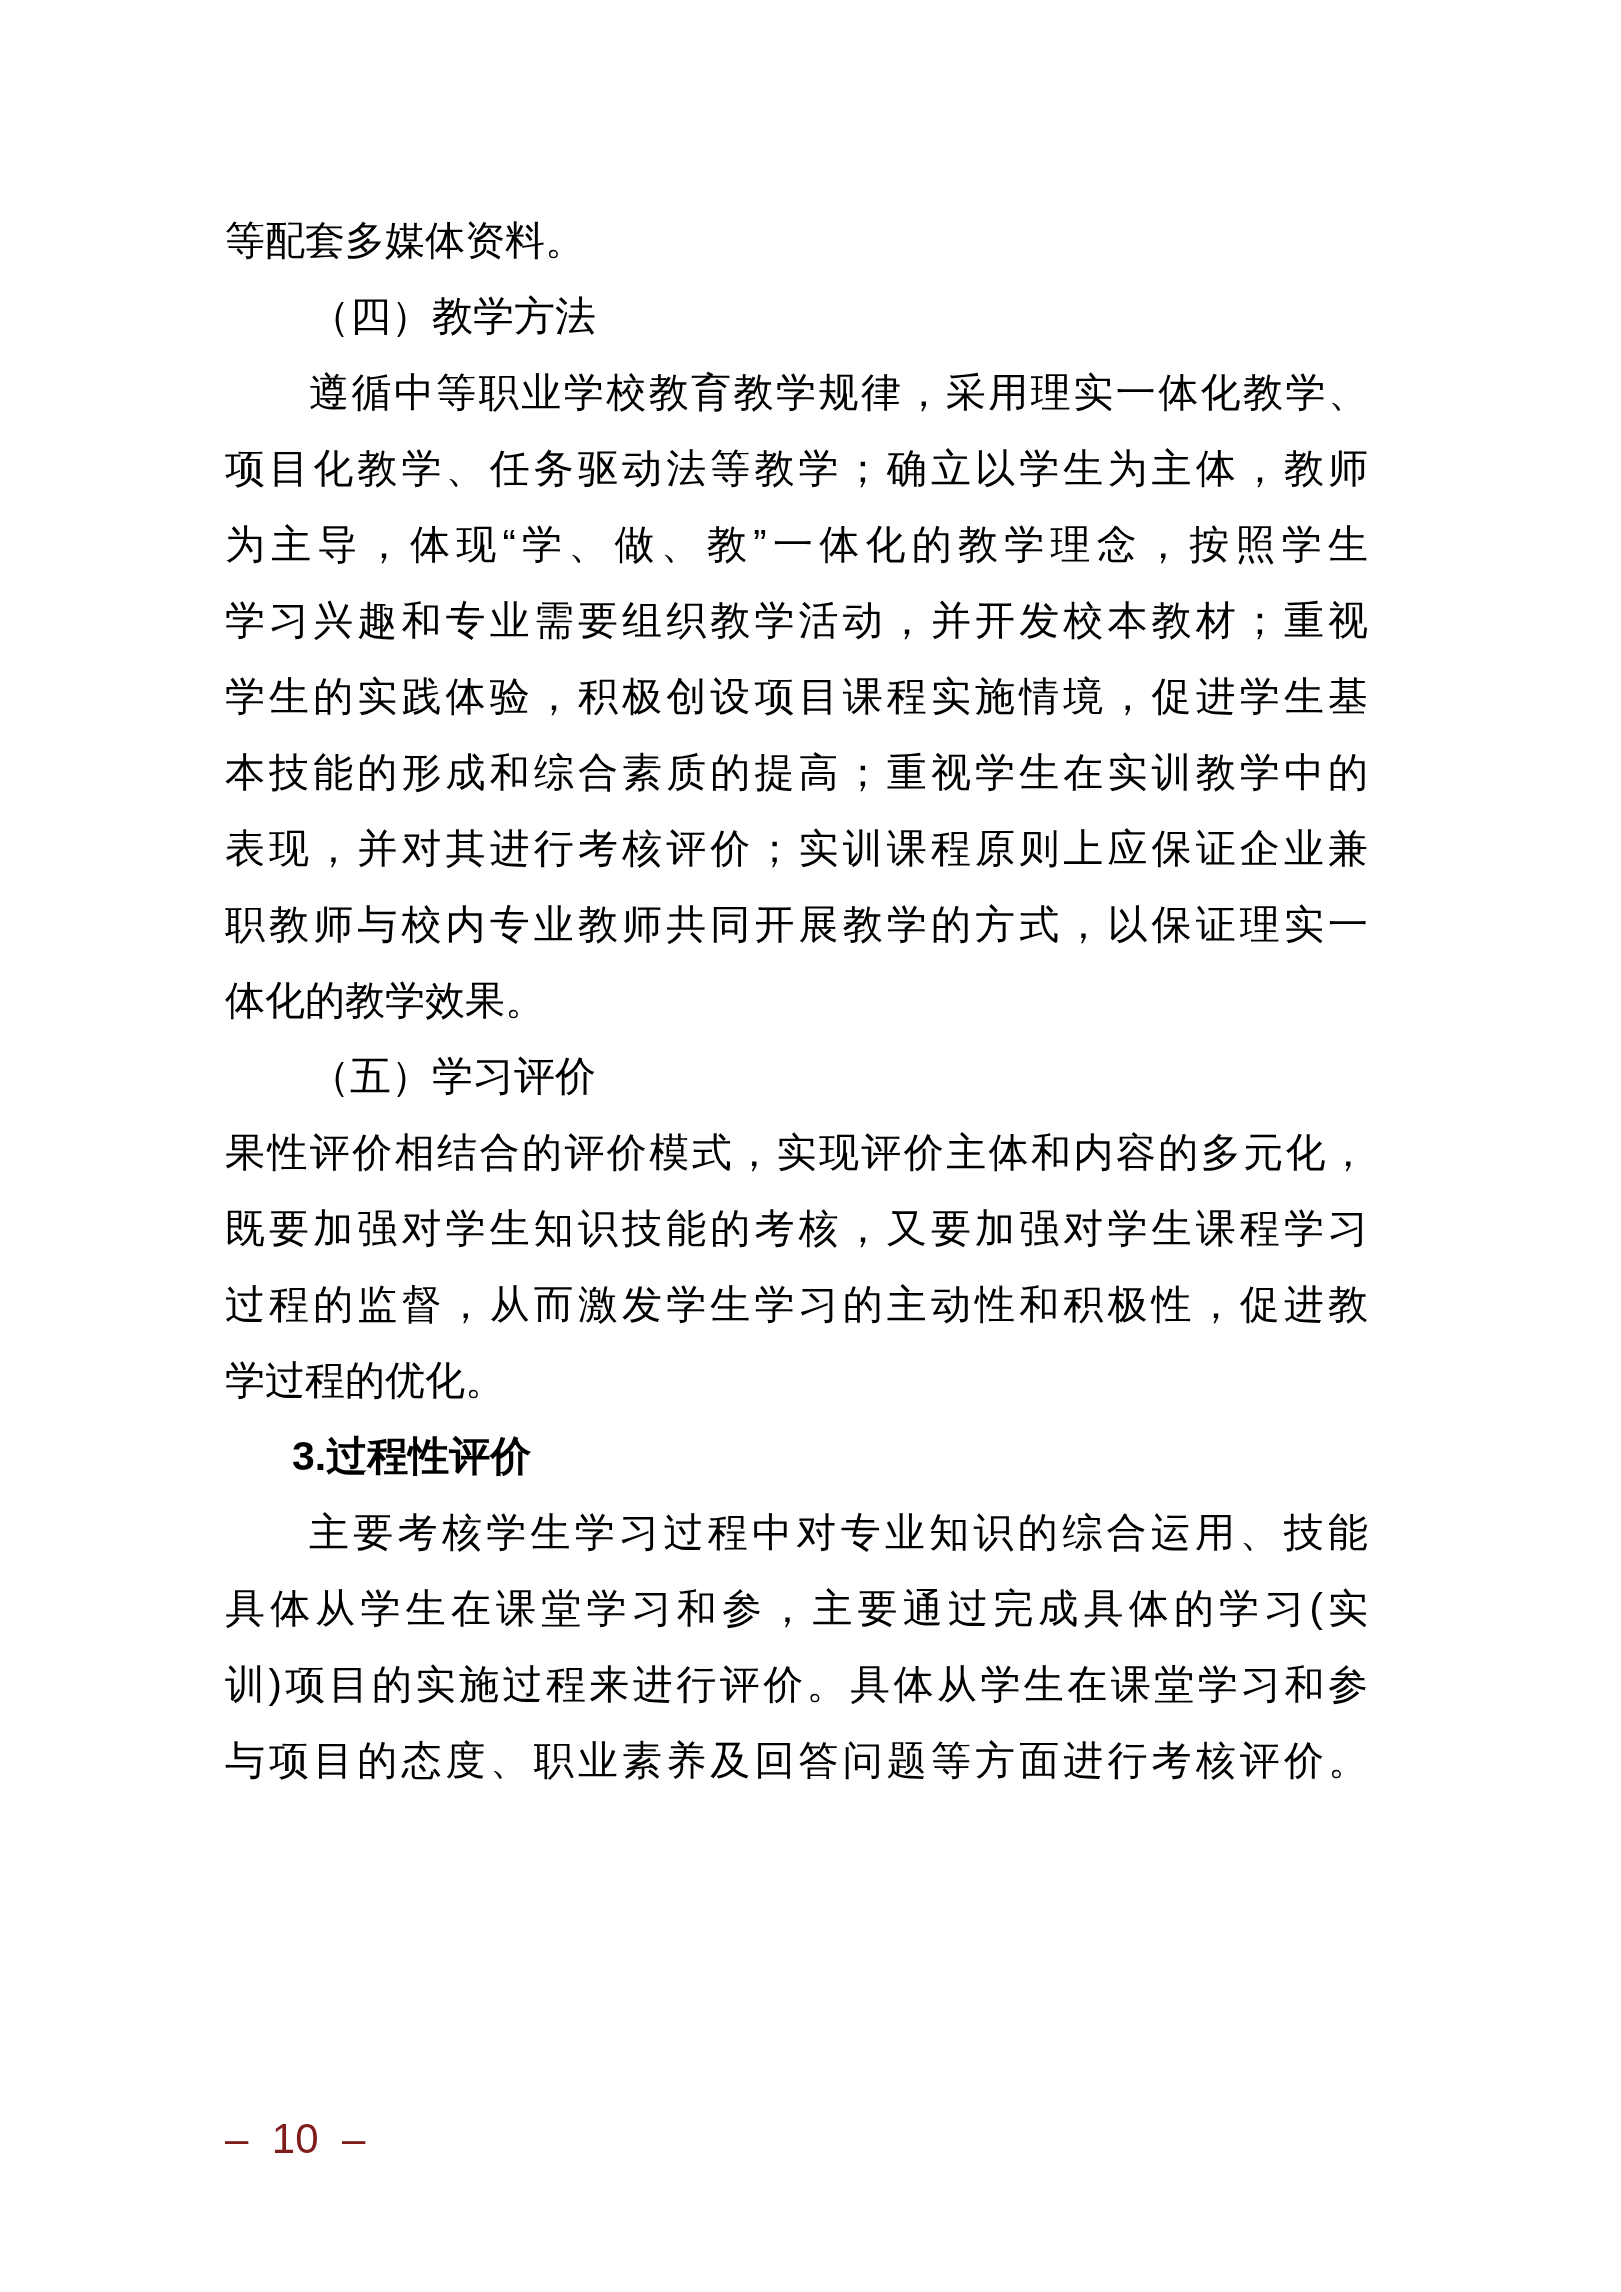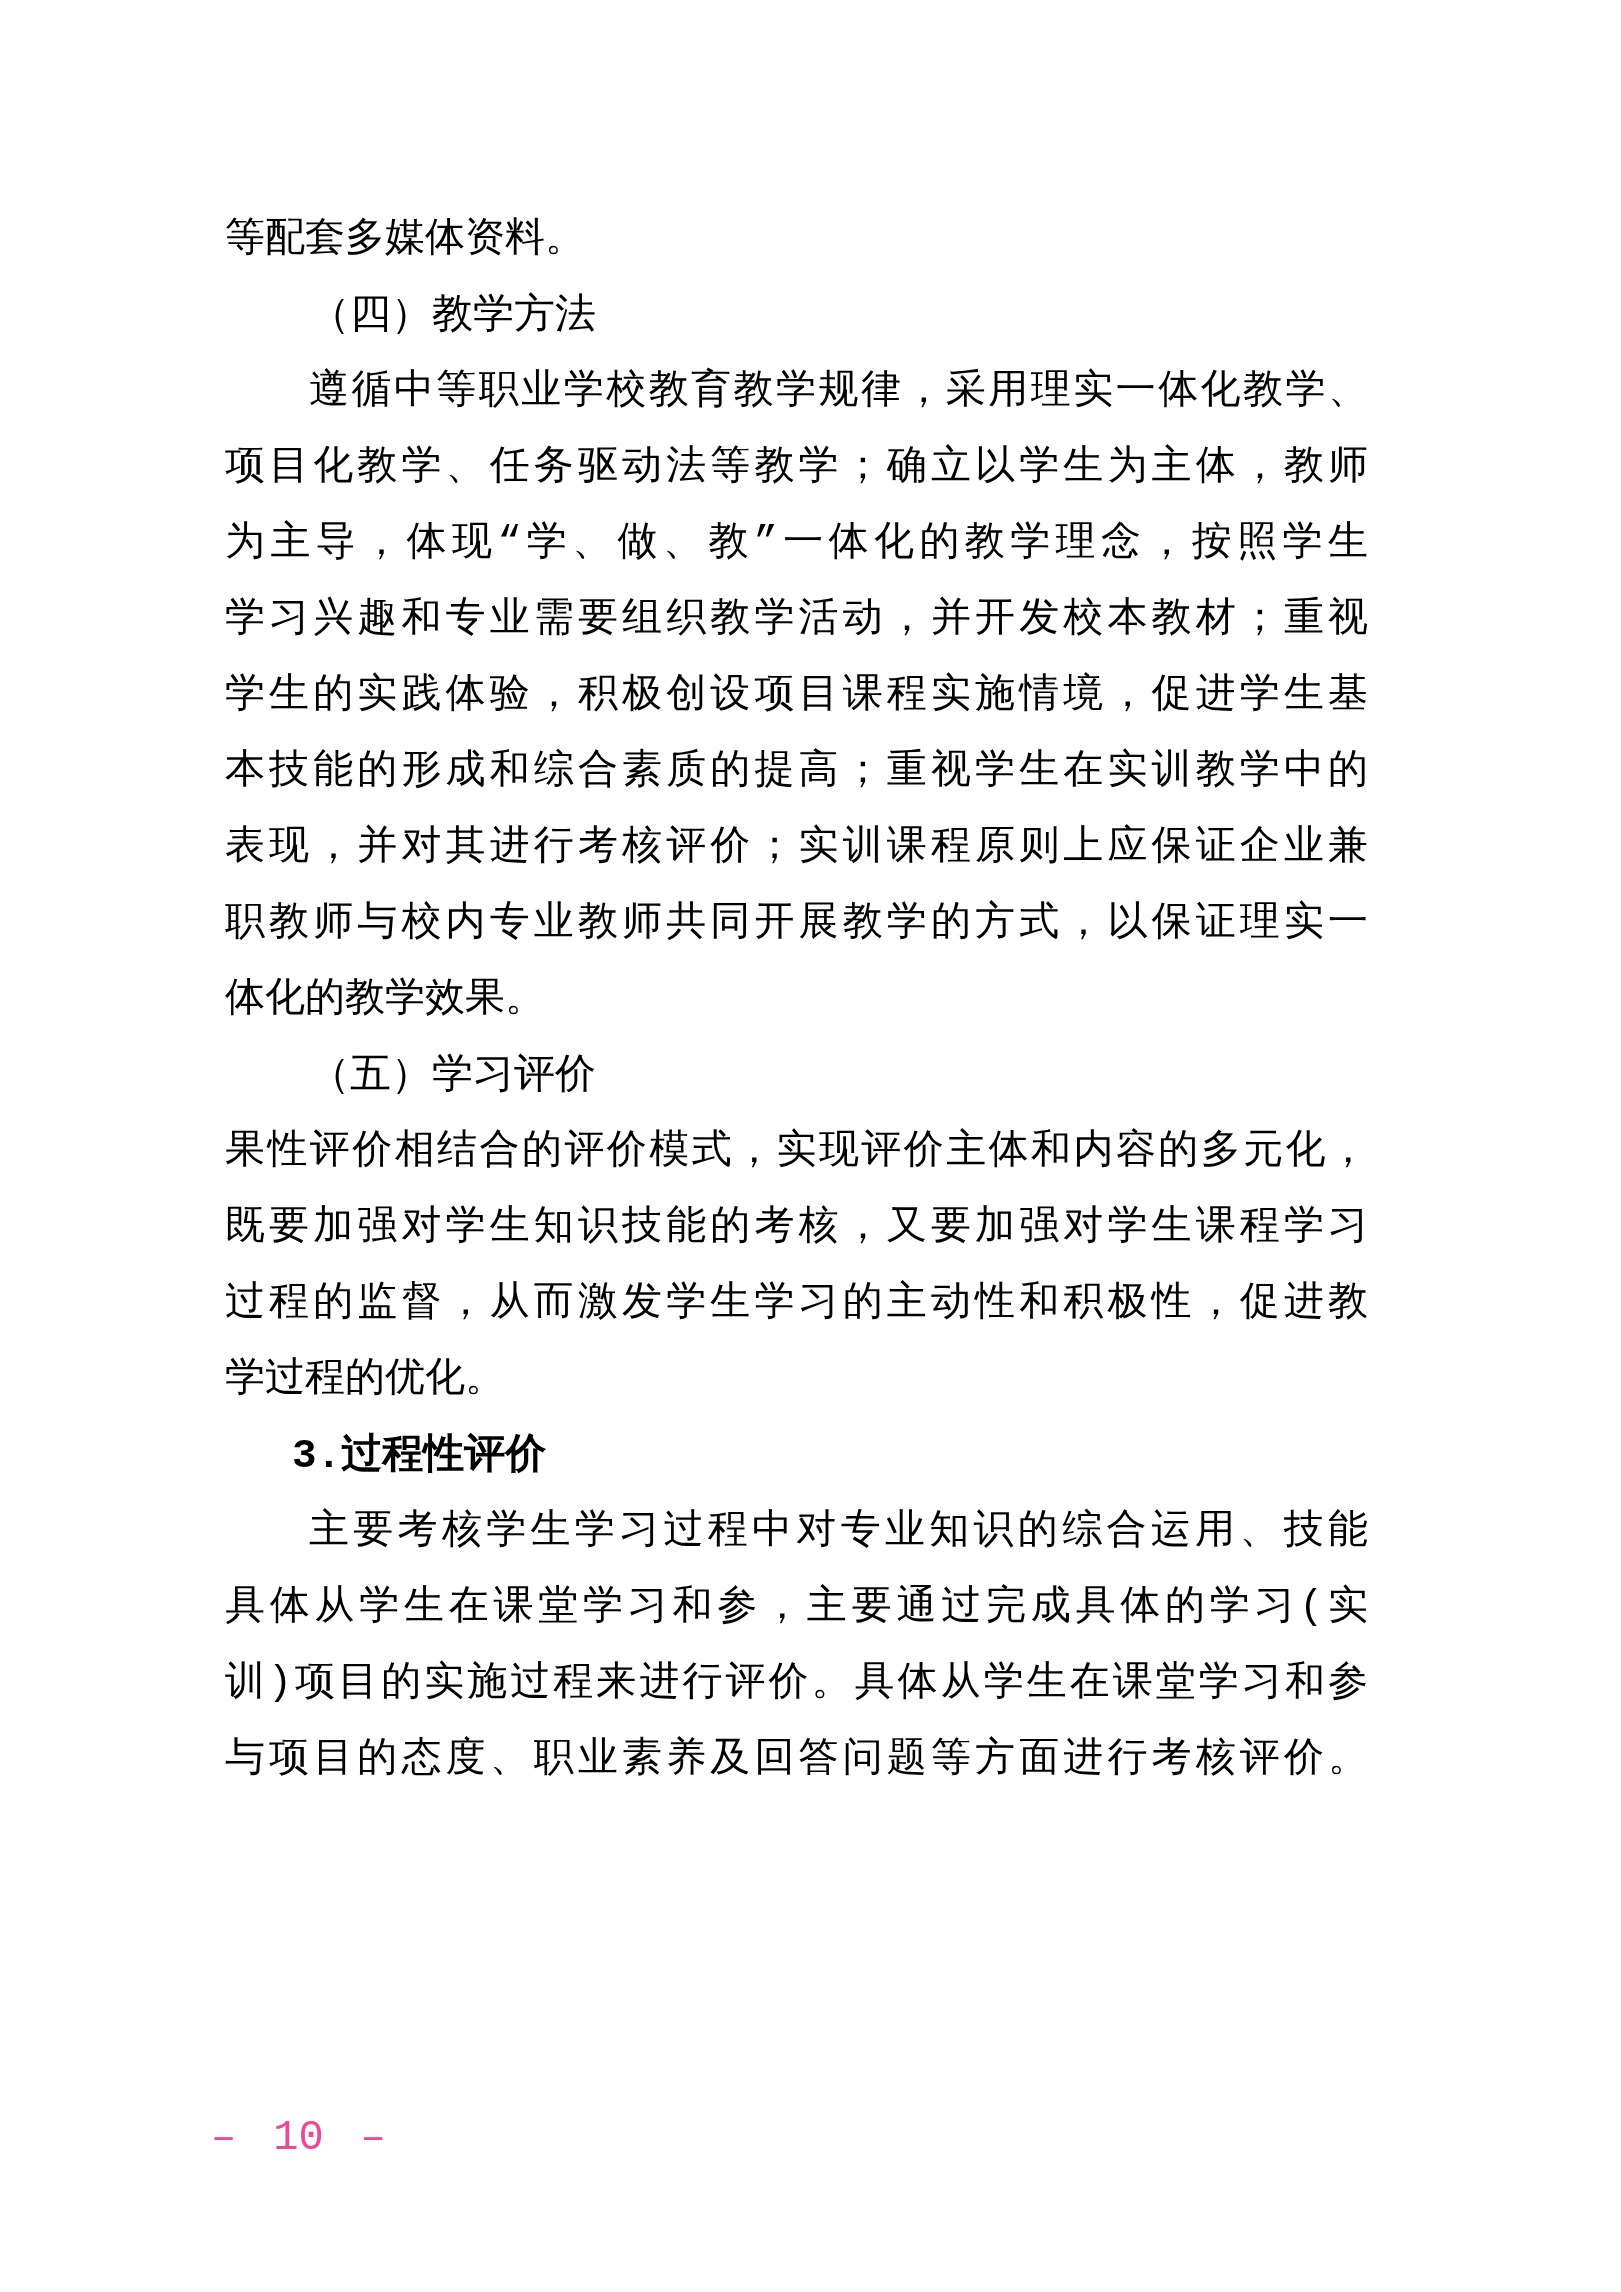--- a/index.html
+++ b/index.html
@@ -6,21 +6,21 @@
     margin: 0;
     padding: 0;
     background: #ffffff;
   }
   .page {
     position: relative;
     width: 1427px;
     height: 2293px;
     background: #ffffff;
     color: #000000;
-    font-family: Liberation Mono, monospace;
+    font-family: Liberation Sans, sans-serif;
     overflow: hidden;
   }
   .content {
     position: absolute;
     left: 225px;
     top: 202px;
     width: 1143px;
   }
   .line {
     height: 76px;
@@ -41,27 +41,27 @@
   .line.heading {
     
     font-size: 41px;
   }
   .line.subheading {
     font-weight: bold;
     font-size: 41px;
   }
   .footer {
     position: absolute;
-    left: 211px;
+    left: 225px;
     top: 2109px;
     height: 59px;
     line-height: 59px;
     font-size: 42px;
     word-spacing: 11.8px;
-    color: #ec4899;
+    color: #7f1d1d;
     text-align: center;
   }
 </style>
 </head>
 <body>
 
 <div class="page">
   <div class="content">
       <div class="line">等配套多媒体资料。</div>
       <div class="line heading indent">（四）教学方法</div>

